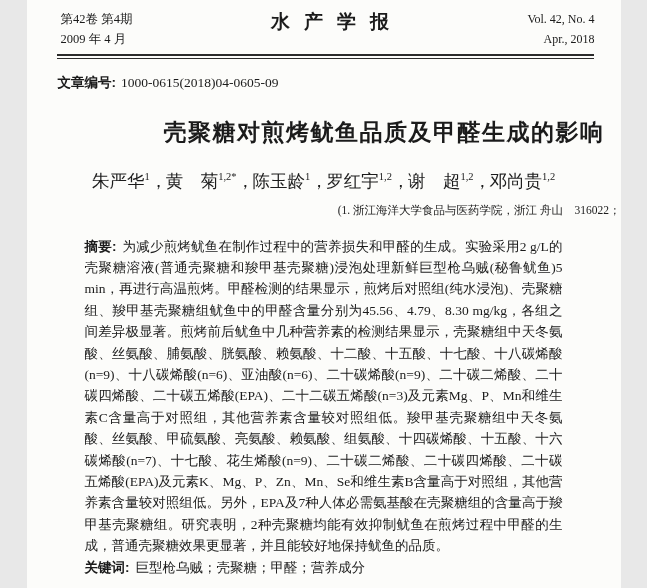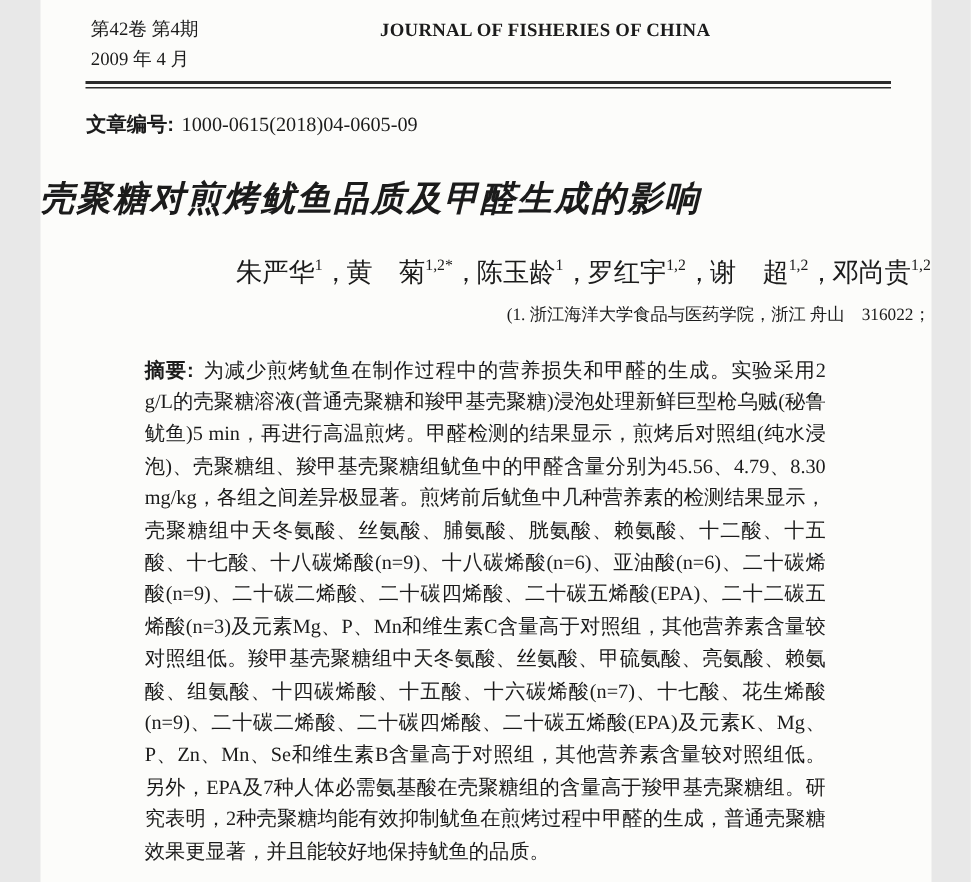--- a/index.html
+++ b/index.html
@@ -40,63 +40,66 @@
   
   .meta-row{
     display:flex;justify-content:flex-start;align-items:baseline;
     margin:15px 26px 12px 31px;
     font-size:13.5px;white-space:nowrap;gap:42px;
   }
   .hei{font-family:"Liberation Sans","DejaVu Sans",sans-serif;font-weight:bold;}
   .meta-row .lbl{margin-right:5px;}
   
   .title{
-    margin:25px 0 0;
-    text-align:left;
+    margin:25px 16px 0;
+    text-align:right;
     font-size:23px;font-weight:bold;
     font-family:"Liberation Sans","DejaVu Sans",sans-serif;
     letter-spacing:1.5px;
-    font-style:italic;
   }
   .authors{
     margin-top:21px;
-    text-align:right;
+    text-align:center;
     font-size:17.5px;
     white-space:nowrap;
   }
   .authors sup{font-size:10.5px;line-height:0;}
   .authors .sep{display:inline-block;width:16px;}
   .affiliations{
     margin-top:9px;
     text-align:right;
     font-size:11.5px;line-height:17.5px;
   }
   
   .abstract-block{
     width:478px;
     margin:16px auto 0;
     font-size:13.5px;
     line-height:21.4px;
   }
-  .abstract{margin:12px;text-align:justify;}
+  .abstract{margin:0;text-align:justify;}
   .abstract .lbl,.kw .lbl,.clc .lbl{margin-right:6px;}
   .kw{margin:0;text-align:left;}
 </style>
 </head>
 <body>
 
 <div class="page">
 
   <header class="journal-header">
     <div class="jh-left">
       <div>第42卷 第4期</div>
       <div>2009 年 4 月</div>
     </div>
     <div class="jh-center">
-      <div class="en">JOURNAL OF FISHERIES OF CHINA</div>
+      <div class="cn">水产学报</div>
+    </div>
+    <div class="jh-right">
+      <div>Vol. 42, No. 4</div>
+      <div>Apr.,  2018</div>
     </div>
   </header>
 
   <div class="double-rule"></div>
 
   <div class="meta-row">
     <div>
       <span class="hei lbl">文章编号:</span><span>1000-0615(2018)04-0605-09</span>
     </div>
   </div>

